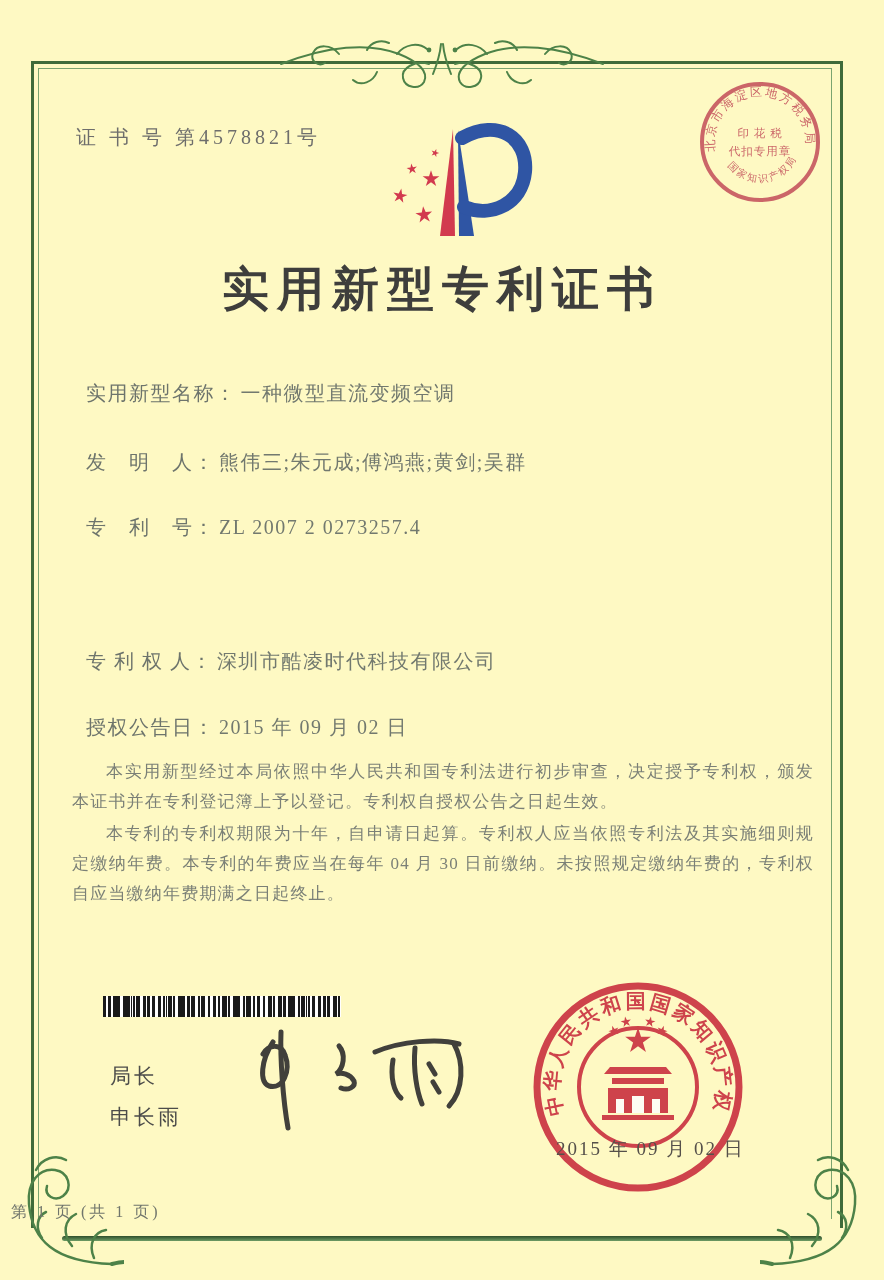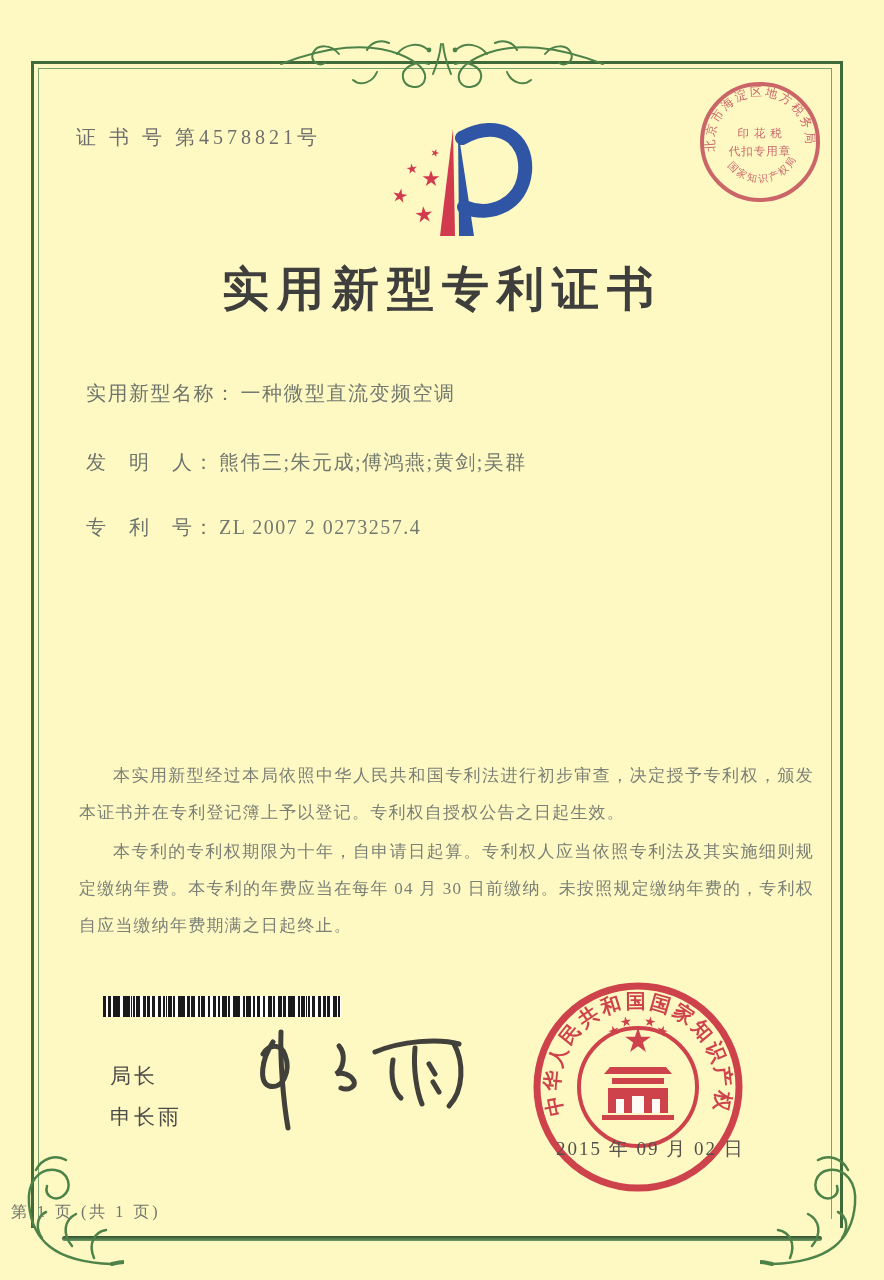--- a/index.html
+++ b/index.html
@@ -21,21 +21,21 @@
   .logo{position:absolute;left:352px;top:116px;width:200px;height:148px;}
   .stamp-tax{position:absolute;left:696px;top:78px;width:128px;height:128px;opacity:.88;}
   .title{position:absolute;left:0;right:0;top:258px;margin:0;text-align:center;
          font-size:47px;font-weight:600;letter-spacing:8px;color:#3e3e3c;font-family:Liberation Mono, monospace;}
   
   .field{position:absolute;left:86px;font-size:20px;letter-spacing:1.5px;color:#6d746c;white-space:nowrap;}
   .field .fvalue{color:#72796f;margin-left:4px;}
   .f0{top:380px}.f1{top:449px}.f2{top:514px}.f3{top:582px}.f4{top:648px}.f5{top:714px}
   
   .body-text{position:absolute;left:72px;top:757px;width:742px;}
-  .body-text p{margin:0 0 2px 7px;font-size:17px;line-height:37px;letter-spacing:1.2px;
+  .body-text p{margin:0 0 2px 0;font-size:17px;line-height:30px;letter-spacing:1.2px;
                text-indent:2em;text-align:justify;color:#7b8077;}
   
   .barcode{position:absolute;left:103px;top:996px;width:238px;height:21px;background-color:#fff;
      background-image:
        repeating-linear-gradient(90deg,#1a1a1a 0 2px,transparent 2px 5px),
        repeating-linear-gradient(90deg,#1a1a1a 0 1px,transparent 1px 7px),
        repeating-linear-gradient(90deg,#1a1a1a 0 3px,transparent 3px 11px);}
   .sig-label{position:absolute;left:110px;font-size:21px;color:#4c4c4a;letter-spacing:3px;}
   .sig-title{top:1062px}.sig-name{top:1103px}
   .sig-script{position:absolute;left:243px;top:1028px;width:236px;height:112px;}
@@ -133,20 +133,26 @@
   <h1 class="title">实用新型专利证书</h1>
 
   <div class="field f1">
     <span class="flabel">发　明　人：</span><span class="fvalue">熊伟三;朱元成;傅鸿燕;黄剑;吴群</span>
   </div>
   <div class="field f0">
     <span class="flabel">实用新型名称：</span><span class="fvalue">一种微型直流变频空调</span>
   </div>
   <div class="field f2">
     <span class="flabel">专　利　号：</span><span class="fvalue">ZL 2007 2 0273257.4</span>
+  </div>
+  <div class="field f4">
+    <span class="flabel">专 利 权 人：</span><span class="fvalue">深圳市酷凌时代科技有限公司</span>
+  </div>
+  <div class="field f5">
+    <span class="flabel">授权公告日：</span><span class="fvalue">2015 年 09 月 02 日</span>
   </div>
 
   <div class="body-text">
     <p>本实用新型经过本局依照中华人民共和国专利法进行初步审查，决定授予专利权，颁发本证书并在专利登记簿上予以登记。专利权自授权公告之日起生效。</p>
     <p>本专利的专利权期限为十年，自申请日起算。专利权人应当依照专利法及其实施细则规定缴纳年费。本专利的年费应当在每年 04 月 30 日前缴纳。未按照规定缴纳年费的，专利权自应当缴纳年费期满之日起终止。</p>
   </div>
 
   <div class="barcode"></div>
 
   <div class="sig-label sig-title">局长</div>

